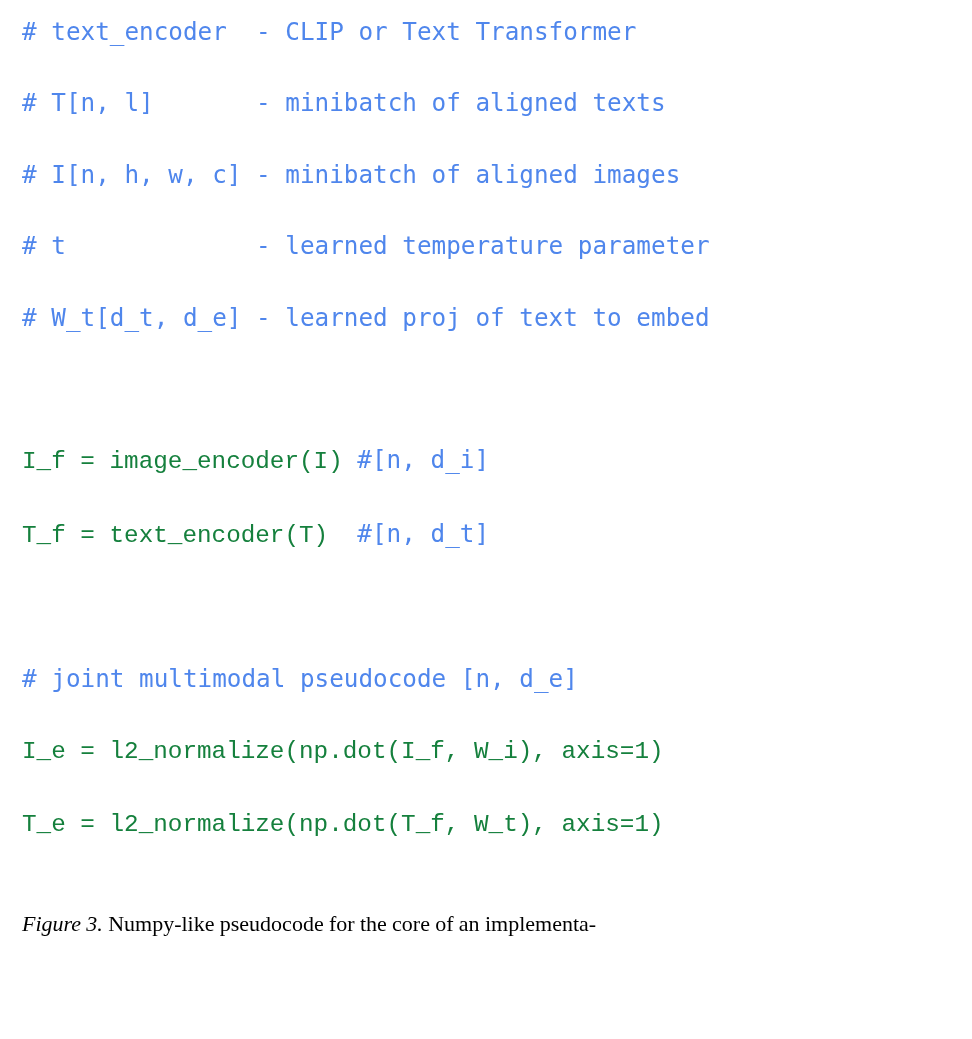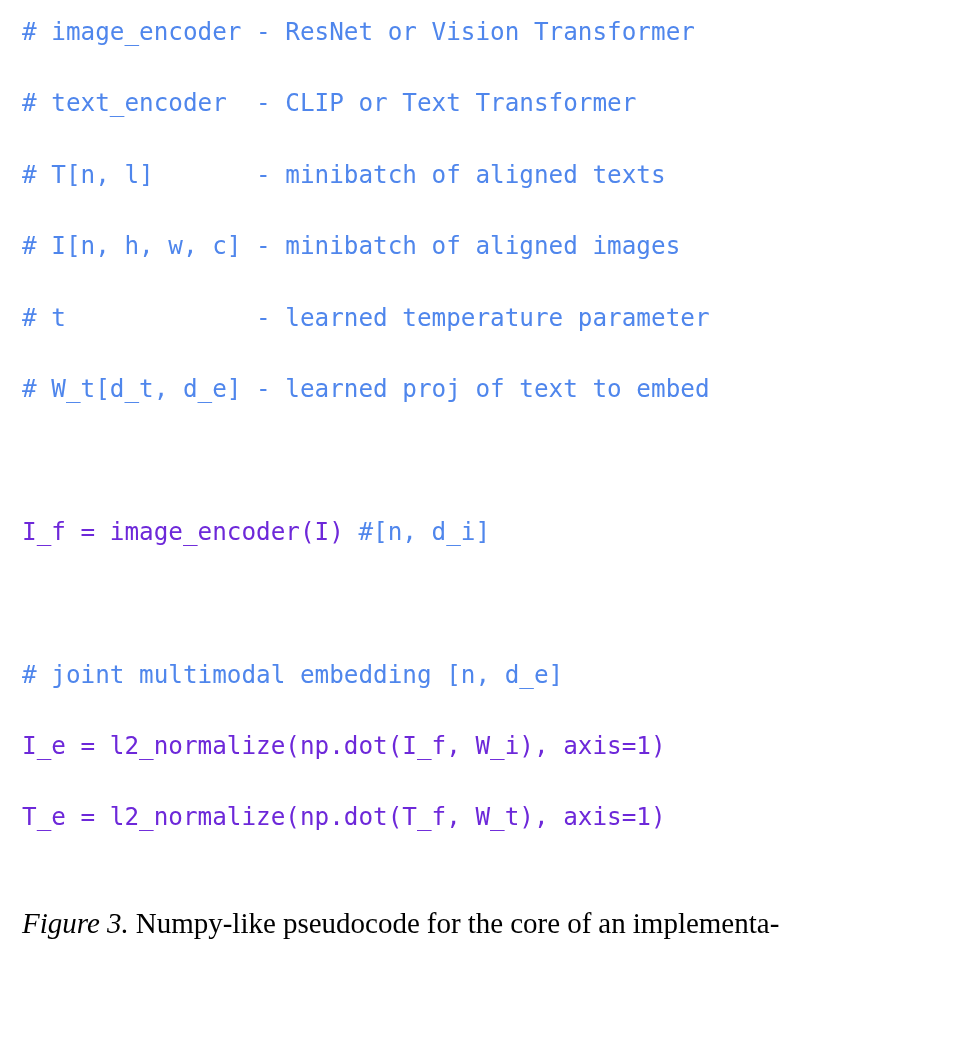--- a/index.html
+++ b/index.html
@@ -45,60 +45,62 @@
 
   .code-line.blank {
     height: 35.7px;
   }
 
   .tok-comment {
     color: #4f86ec;
   }
 
   .tok-code {
-    color: #6d28d9;
+    color: #15803d;
+    font-family: Liberation Mono, monospace;
   }
 
   
   #figure-caption {
     position: absolute;
     left: 22px;
     top: 905px;
     width: 946px;
     font-family: "Liberation Serif", "DejaVu Serif", serif;
-    font-size: 29px;
+    font-size: 22px;
     line-height: 37px;
     color: #000000;
     text-align: left;
     word-spacing: -0.2px;
   }
 
   #figure-caption .caption-label {
     font-style: italic;
   }
 
   .caption-line {
     display: block;
     white-space: pre;
   }
 </style>
 </head>
 <body>
 
 <div id="code-figure">
-  <pre id="code-listing"><span class="code-line"><span class="tok-comment"># image_encoder - ResNet or Vision Transformer</span></span>
+  <pre id="code-listing">
 <span class="code-line"><span class="tok-comment"># text_encoder  - CLIP or Text Transformer</span></span>
 <span class="code-line"><span class="tok-comment"># T[n, l]       - minibatch of aligned texts</span></span>
 <span class="code-line"><span class="tok-comment"># I[n, h, w, c] - minibatch of aligned images</span></span>
 <span class="code-line"><span class="tok-comment"># t             - learned temperature parameter</span></span>
 <span class="code-line"><span class="tok-comment"># W_t[d_t, d_e] - learned proj of text to embed</span></span>
 <span class="code-line blank">&nbsp;</span>
 <span class="code-line"><span class="tok-code">I_f = image_encoder(I) </span><span class="tok-comment">#[n, d_i]</span></span>
+<span class="code-line"><span class="tok-code">T_f = text_encoder(T)  </span><span class="tok-comment">#[n, d_t]</span></span>
 <span class="code-line blank">&nbsp;</span>
-<span class="code-line"><span class="tok-comment"># joint multimodal embedding [n, d_e]</span></span>
+<span class="code-line"><span class="tok-comment"># joint multimodal pseudocode [n, d_e]</span></span>
 <span class="code-line"><span class="tok-code">I_e = l2_normalize(np.dot(I_f, W_i), axis=1)</span></span>
 <span class="code-line"><span class="tok-code">T_e = l2_normalize(np.dot(T_f, W_t), axis=1)</span></span>
 
 
 
 
 
 
 
 

